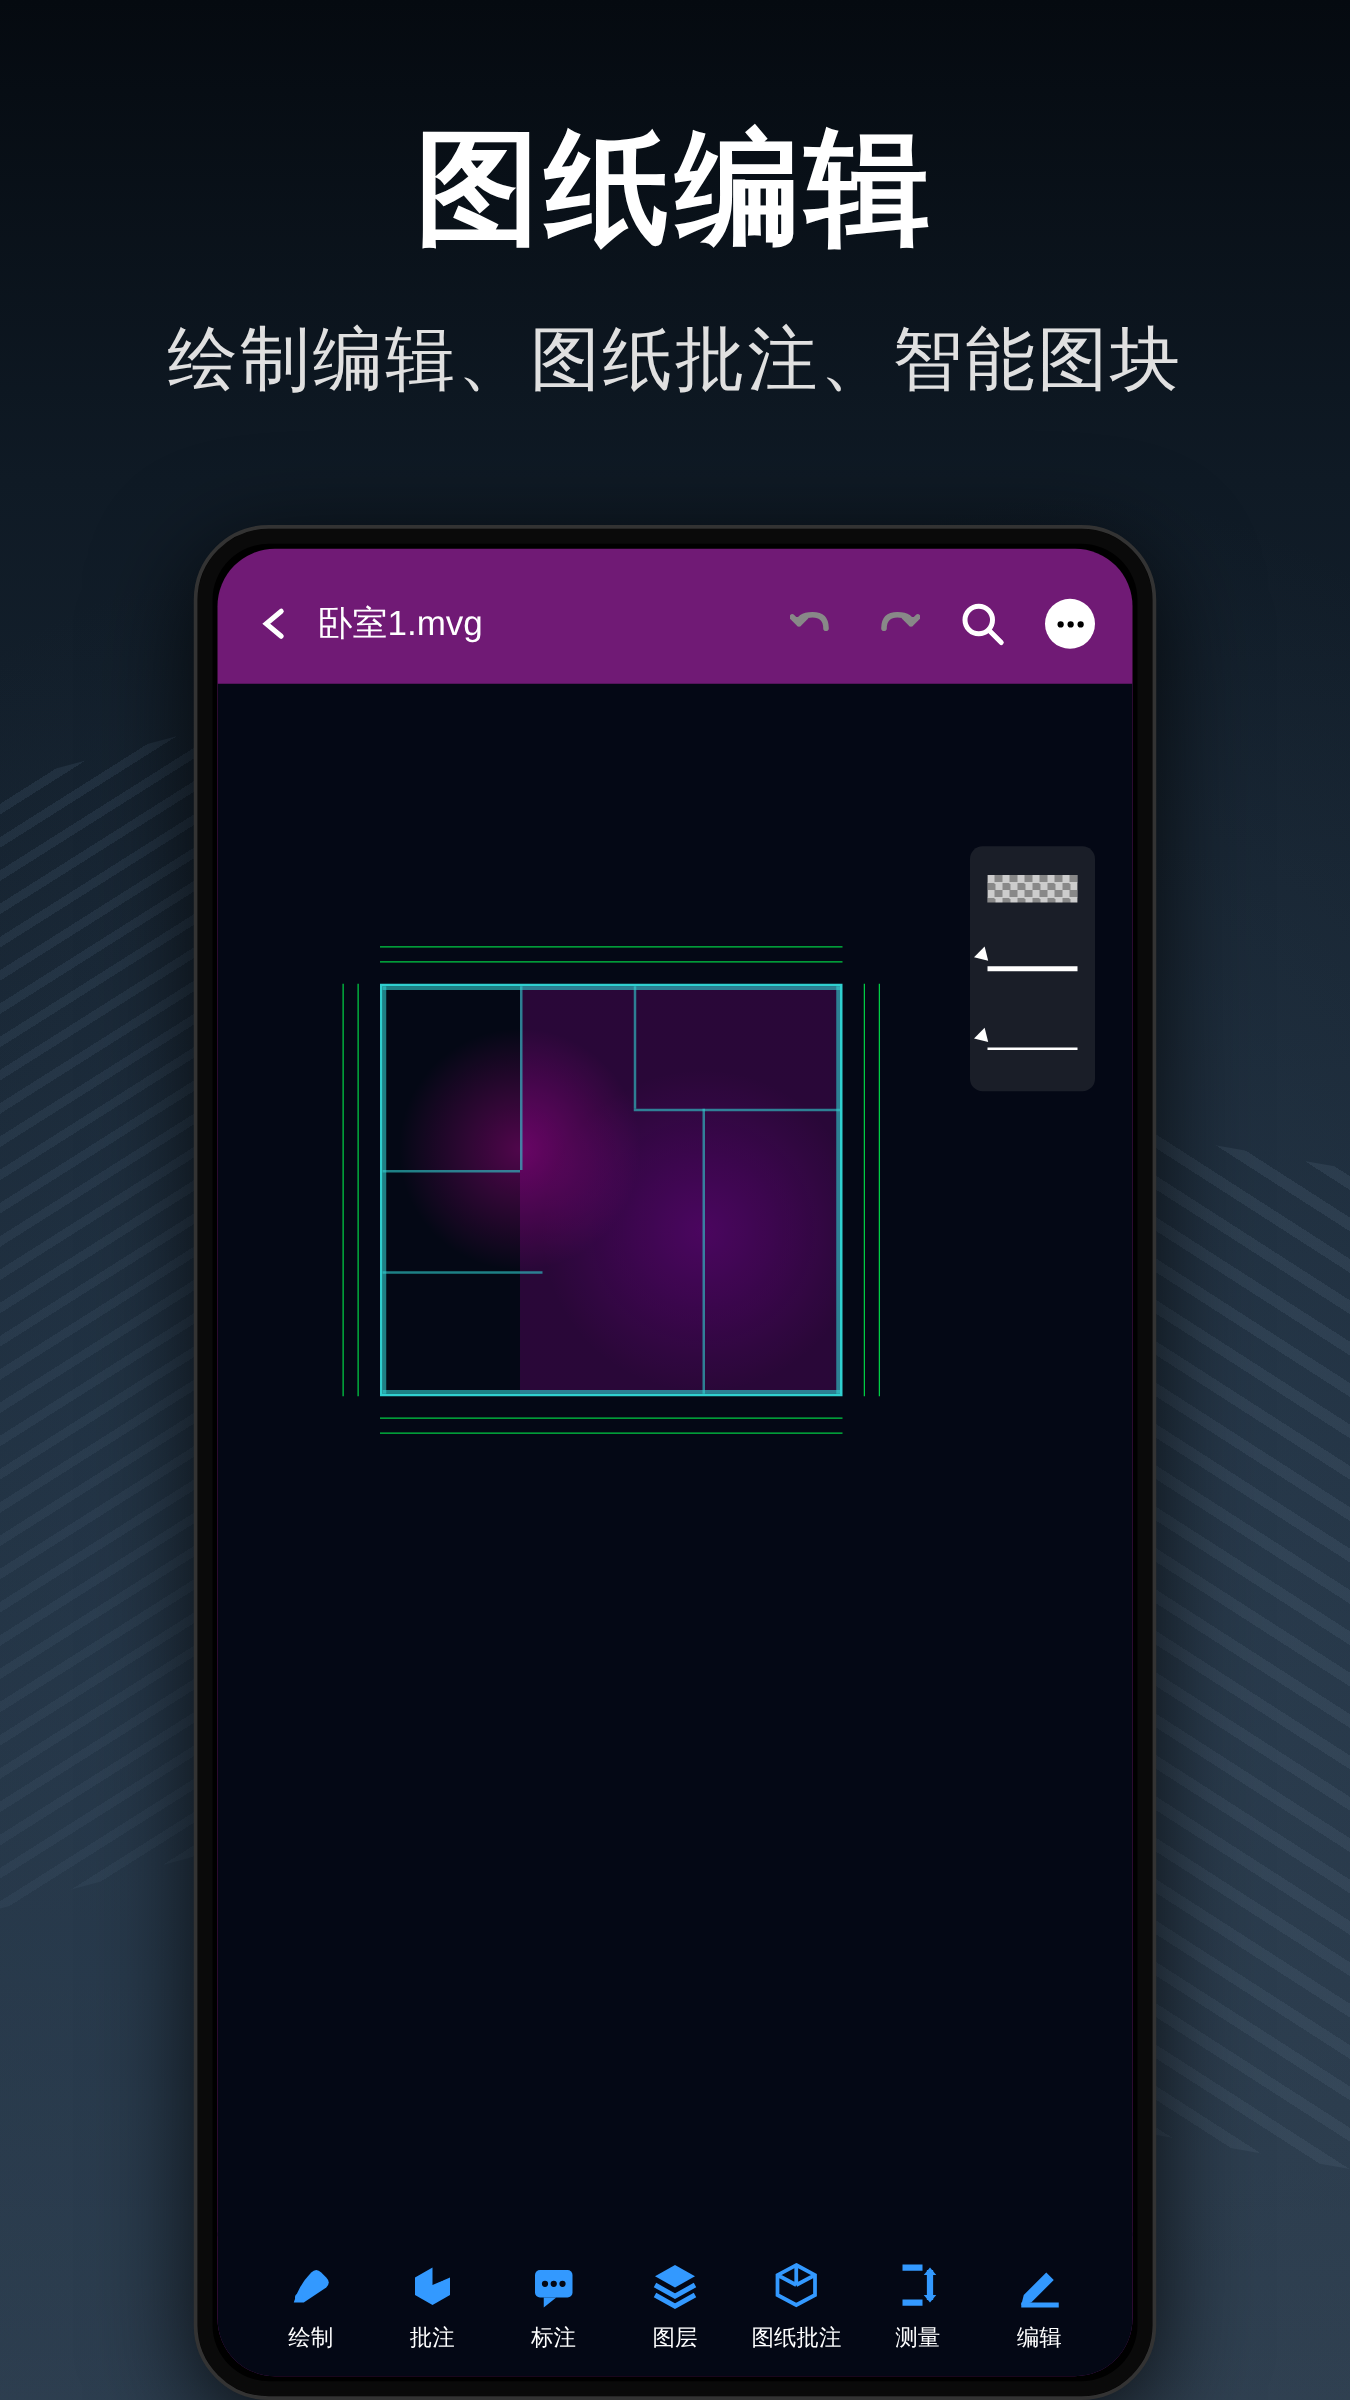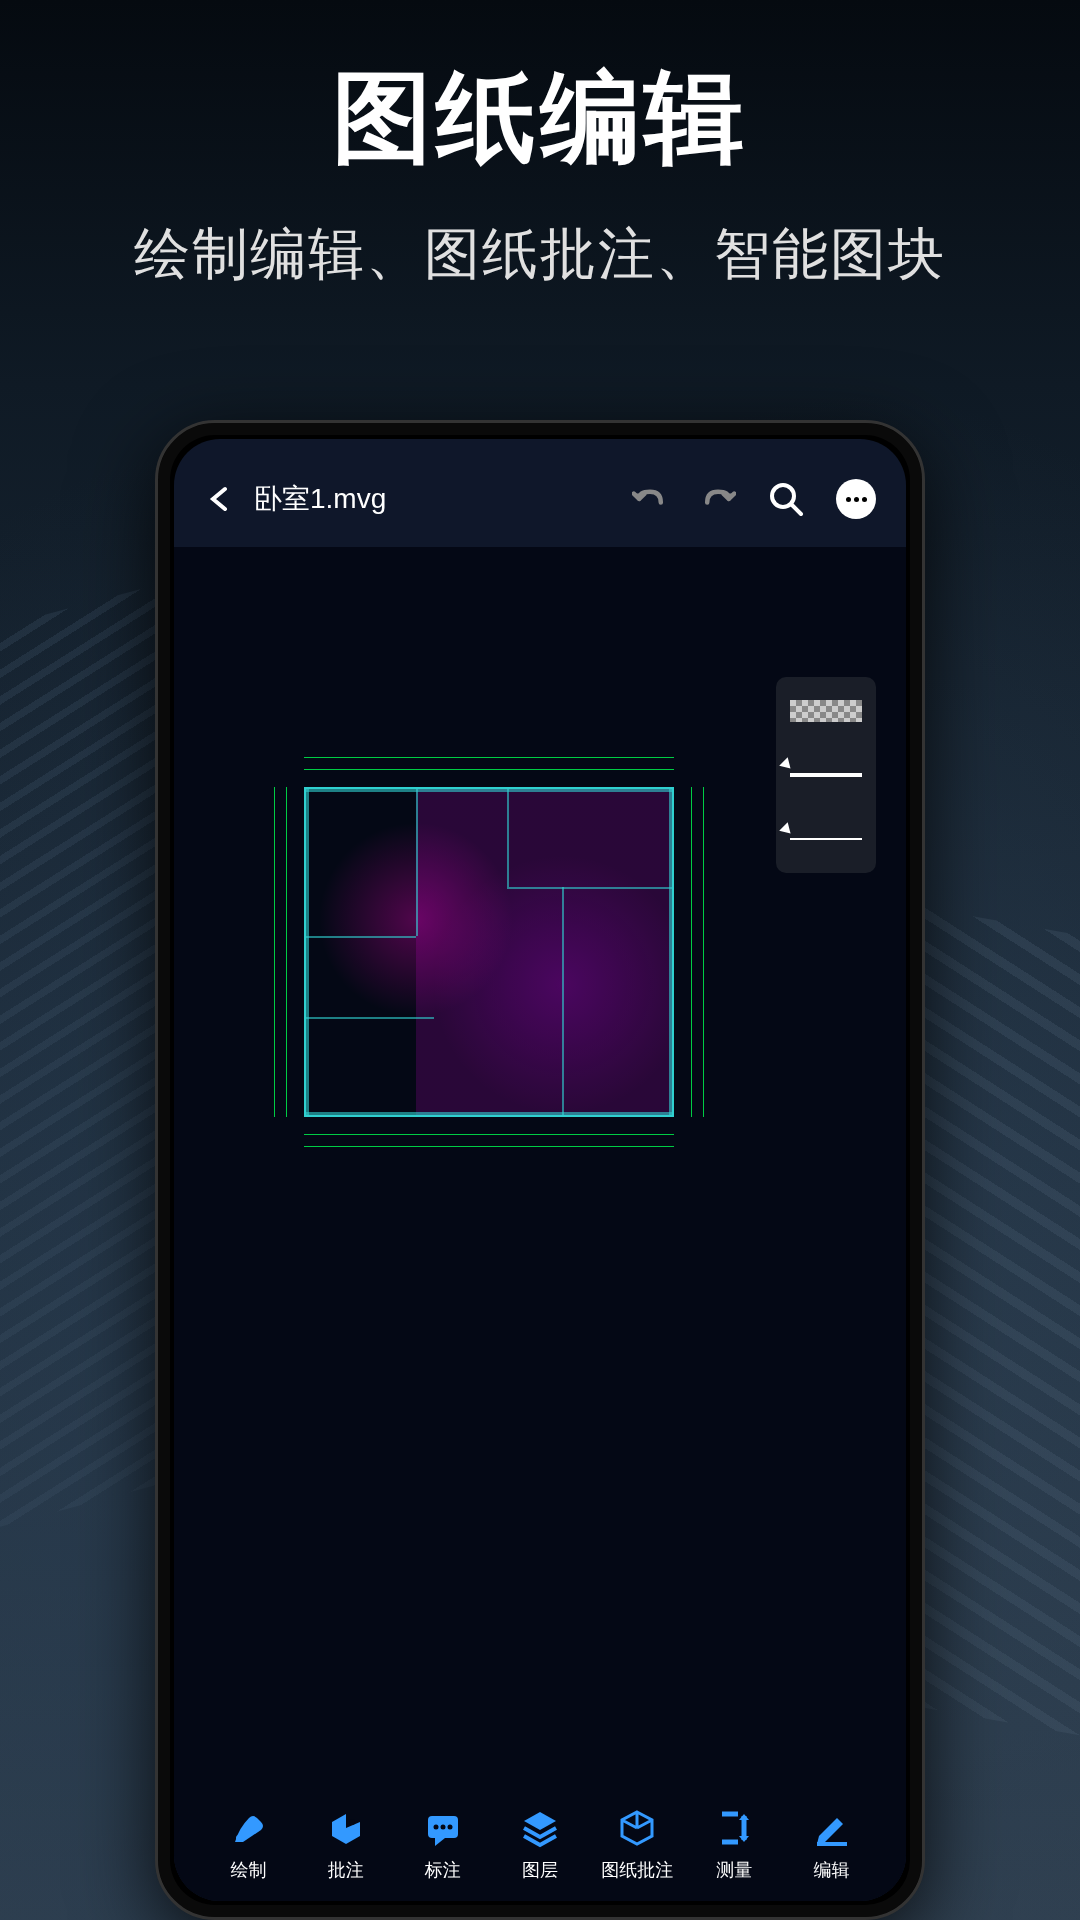--- a/index.html
+++ b/index.html
@@ -56,21 +56,21 @@
         rgba(80,100,120,0.25) 10px,
         transparent 10px,
         transparent 30px
       );
       transform: skewY(10deg);
     }
     
     .header-section {
       position: relative;
       text-align: center;
-      padding-top: 52px;
+      padding-top: 85px;
       z-index: 10;
     }
     
     .main-title {
       color: #ffffff;
       font-size: 100px;
       font-weight: 700;
       letter-spacing: 4px;
       margin-bottom: 30px;
     }
@@ -92,21 +92,21 @@
       border-radius: 60px;
       border: 3px solid #333;
       box-shadow: 0 20px 80px rgba(0,0,0,0.8), inset 0 0 0 12px #0a0a0a;
       z-index: 20;
       overflow: hidden;
     }
     
     .phone-screen {
       position: absolute;
       inset: 16px;
-      background: #0f172a;
+      background: #701a75;
       border-radius: 46px;
       overflow: hidden;
     }
     
     .app-header {
       display: flex;
       align-items: center;
       padding: 40px 30px 28px;
       gap: 20px;
     }

